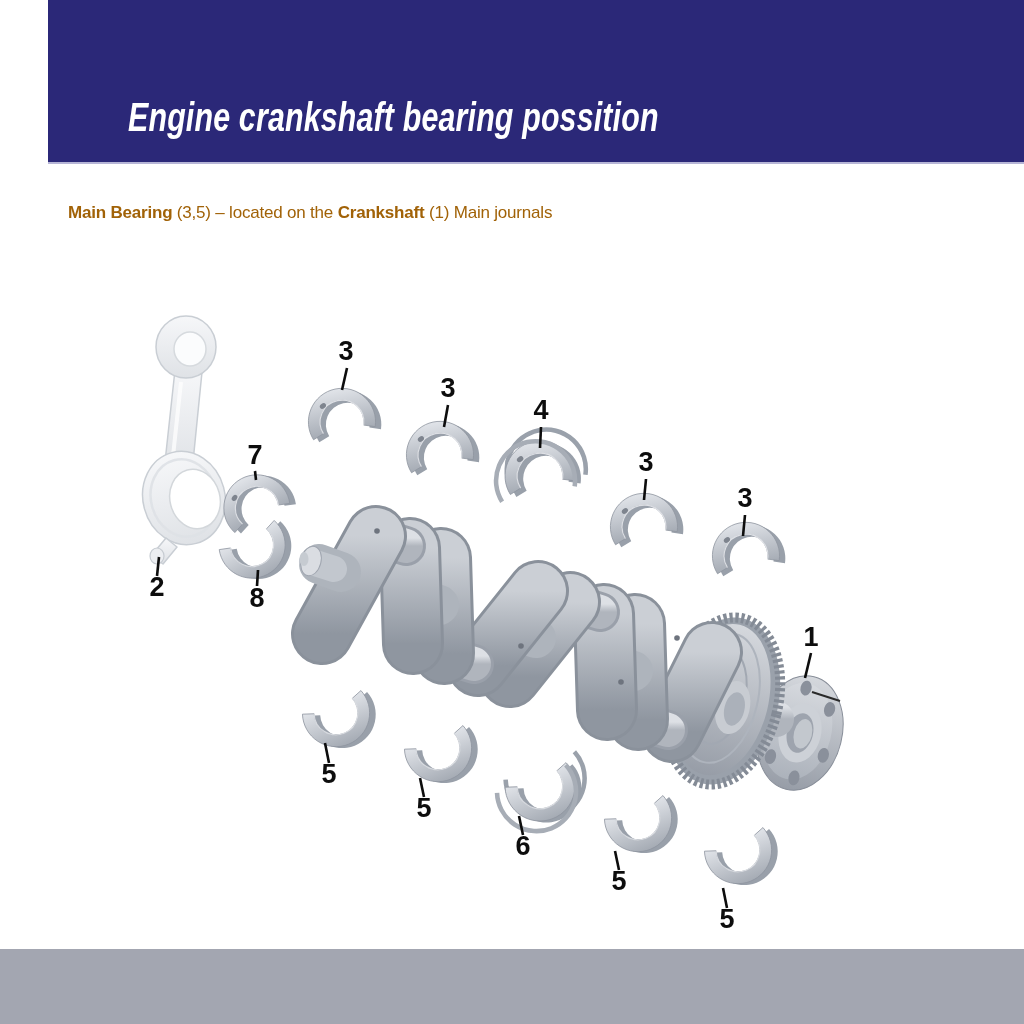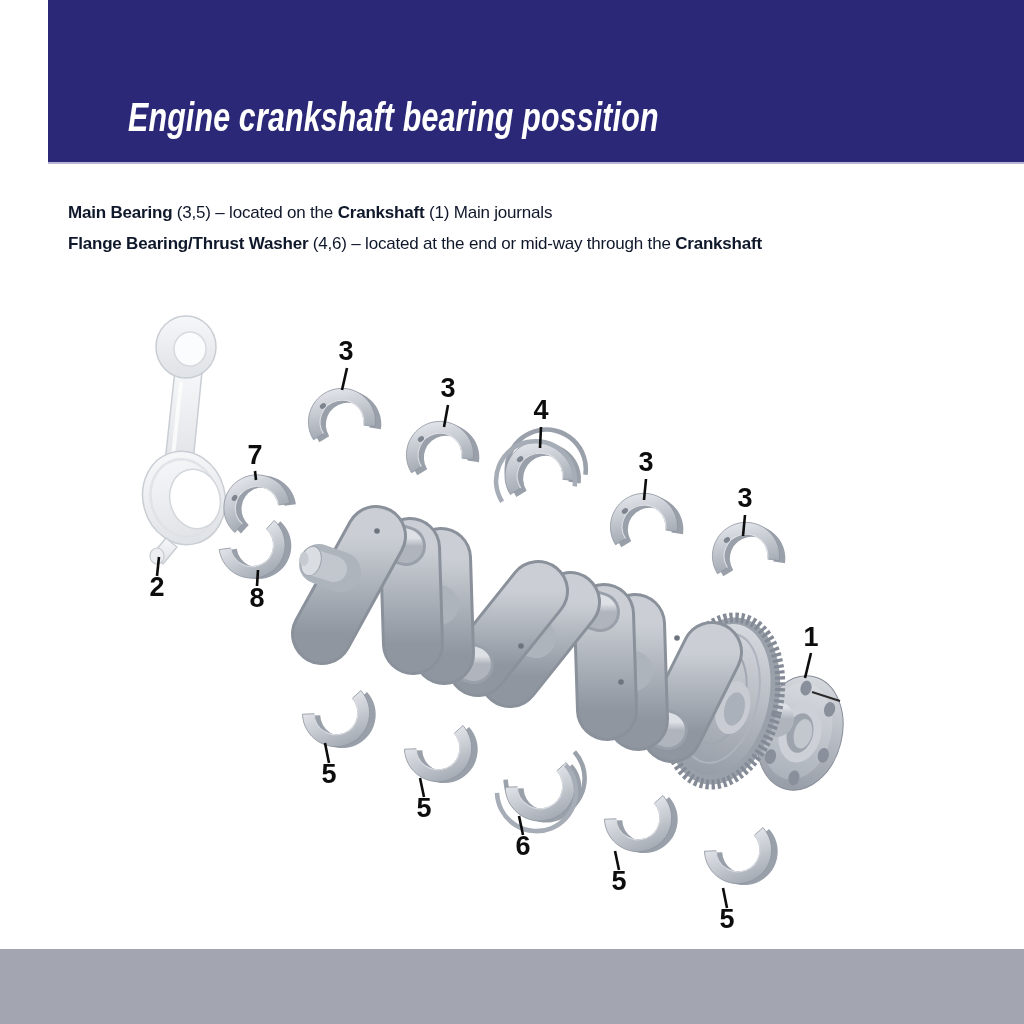--- a/index.html
+++ b/index.html
@@ -12,21 +12,21 @@
     box-sizing:border-box; display:flex; align-items:flex-end;
     padding:0 0 22px 80px; border-bottom:2px solid #b6b5d6;margin-left:48px;
   }
   .title {
     margin:0; color:#ffffff; font-size:40px; font-weight:bold; font-style:italic;
     white-space:nowrap; transform:scaleX(0.76); transform-origin:left bottom;
     letter-spacing:0.2px;
   }
   .description { position:absolute; top:197px; left:68px; width:930px; }
   .desc-line {
-    margin:0; font-size:17px; line-height:31px; color:#0f172a;
+    margin:0; font-size:17px; line-height:31px; color:#a16207;
     letter-spacing:-0.2px; white-space:nowrap;
   }
   .desc-line b { font-weight:bold; }
   .diagram { position:absolute; top:0; left:0; width:1024px; height:1024px; }
   .footer { position:absolute; left:0; bottom:0; width:1024px; height:75px; }
   text.callout {
     font-family:"Liberation Sans", sans-serif; font-weight:bold;
     font-size:27px; fill:#0d0d0d; text-anchor:middle;
   }
   line.leader { stroke:#0d0d0d; stroke-width:2.6; }
@@ -36,21 +36,20 @@
 <body>
 
 <div class="page">
 
   <header class="header" style="background: rgb(43, 40, 120);">
     <h1 class="title" style="color: rgb(255, 255, 255);">Engine crankshaft bearing possition</h1>
   </header>
 
   <section class="description">
       <p class="desc-line"><b>Main Bearing</b><span> (3,5) – located on the </span><b>Crankshaft</b><span> (1) Main journals</span></p>
-      <p class="desc-line"><b>Flange Bearing/Thrust Washer</b><span> (4,6) – located at the end or mid-way through the </span><b>Crankshaft</b></p>
     </section>
 
   <section class="diagram">
     <svg width="1024" height="1024" viewBox="0 0 1024 1024">
       <defs>
         <linearGradient id="gShell" x1="0" y1="0" x2="0" y2="1">
           <stop offset="0" stop-color="#e1e4e9"></stop>
             <stop offset="1" stop-color="#a5abb4"></stop>
         </linearGradient>
         <linearGradient id="gMetal" x1="0" y1="0" x2="0" y2="1">

